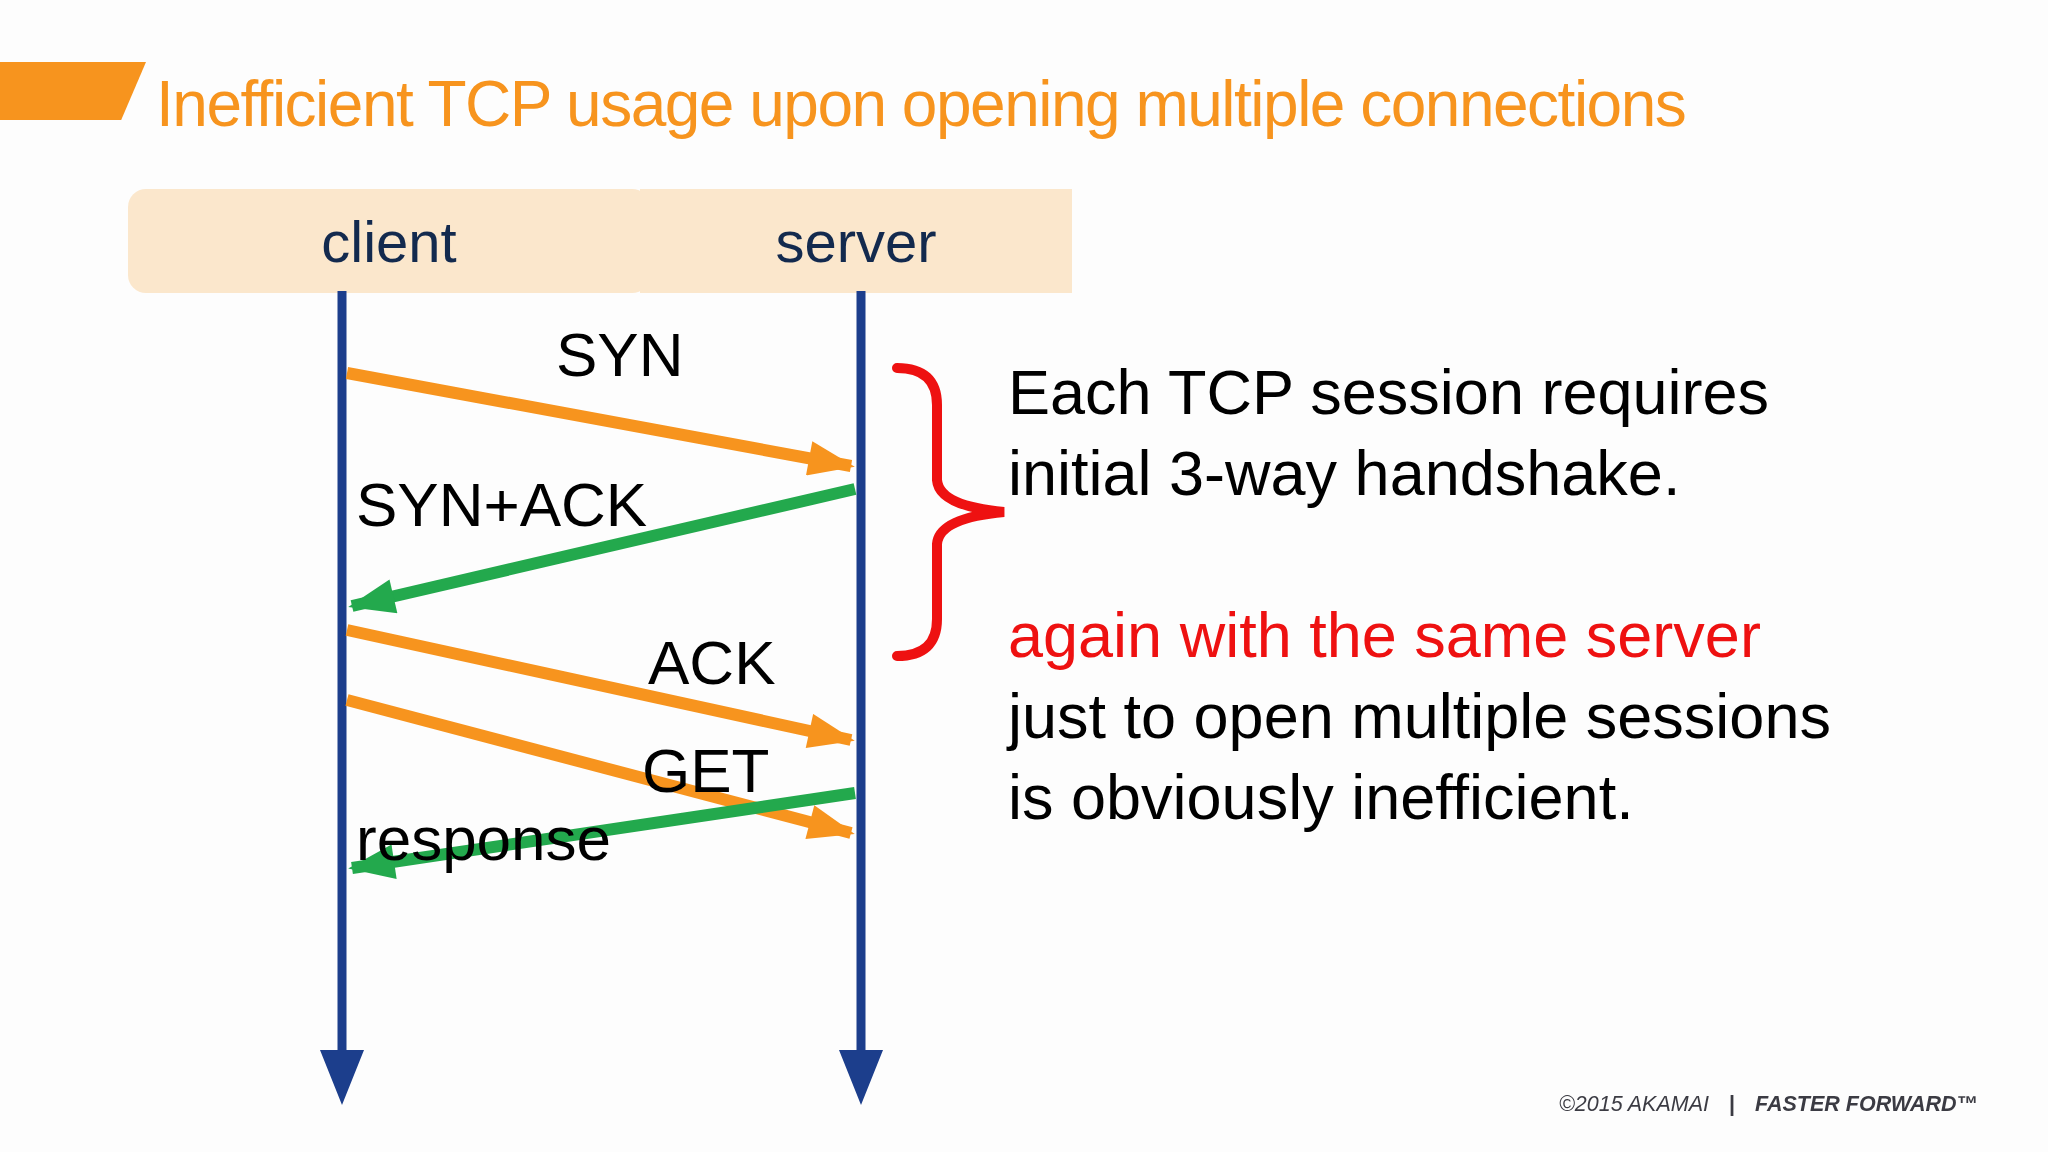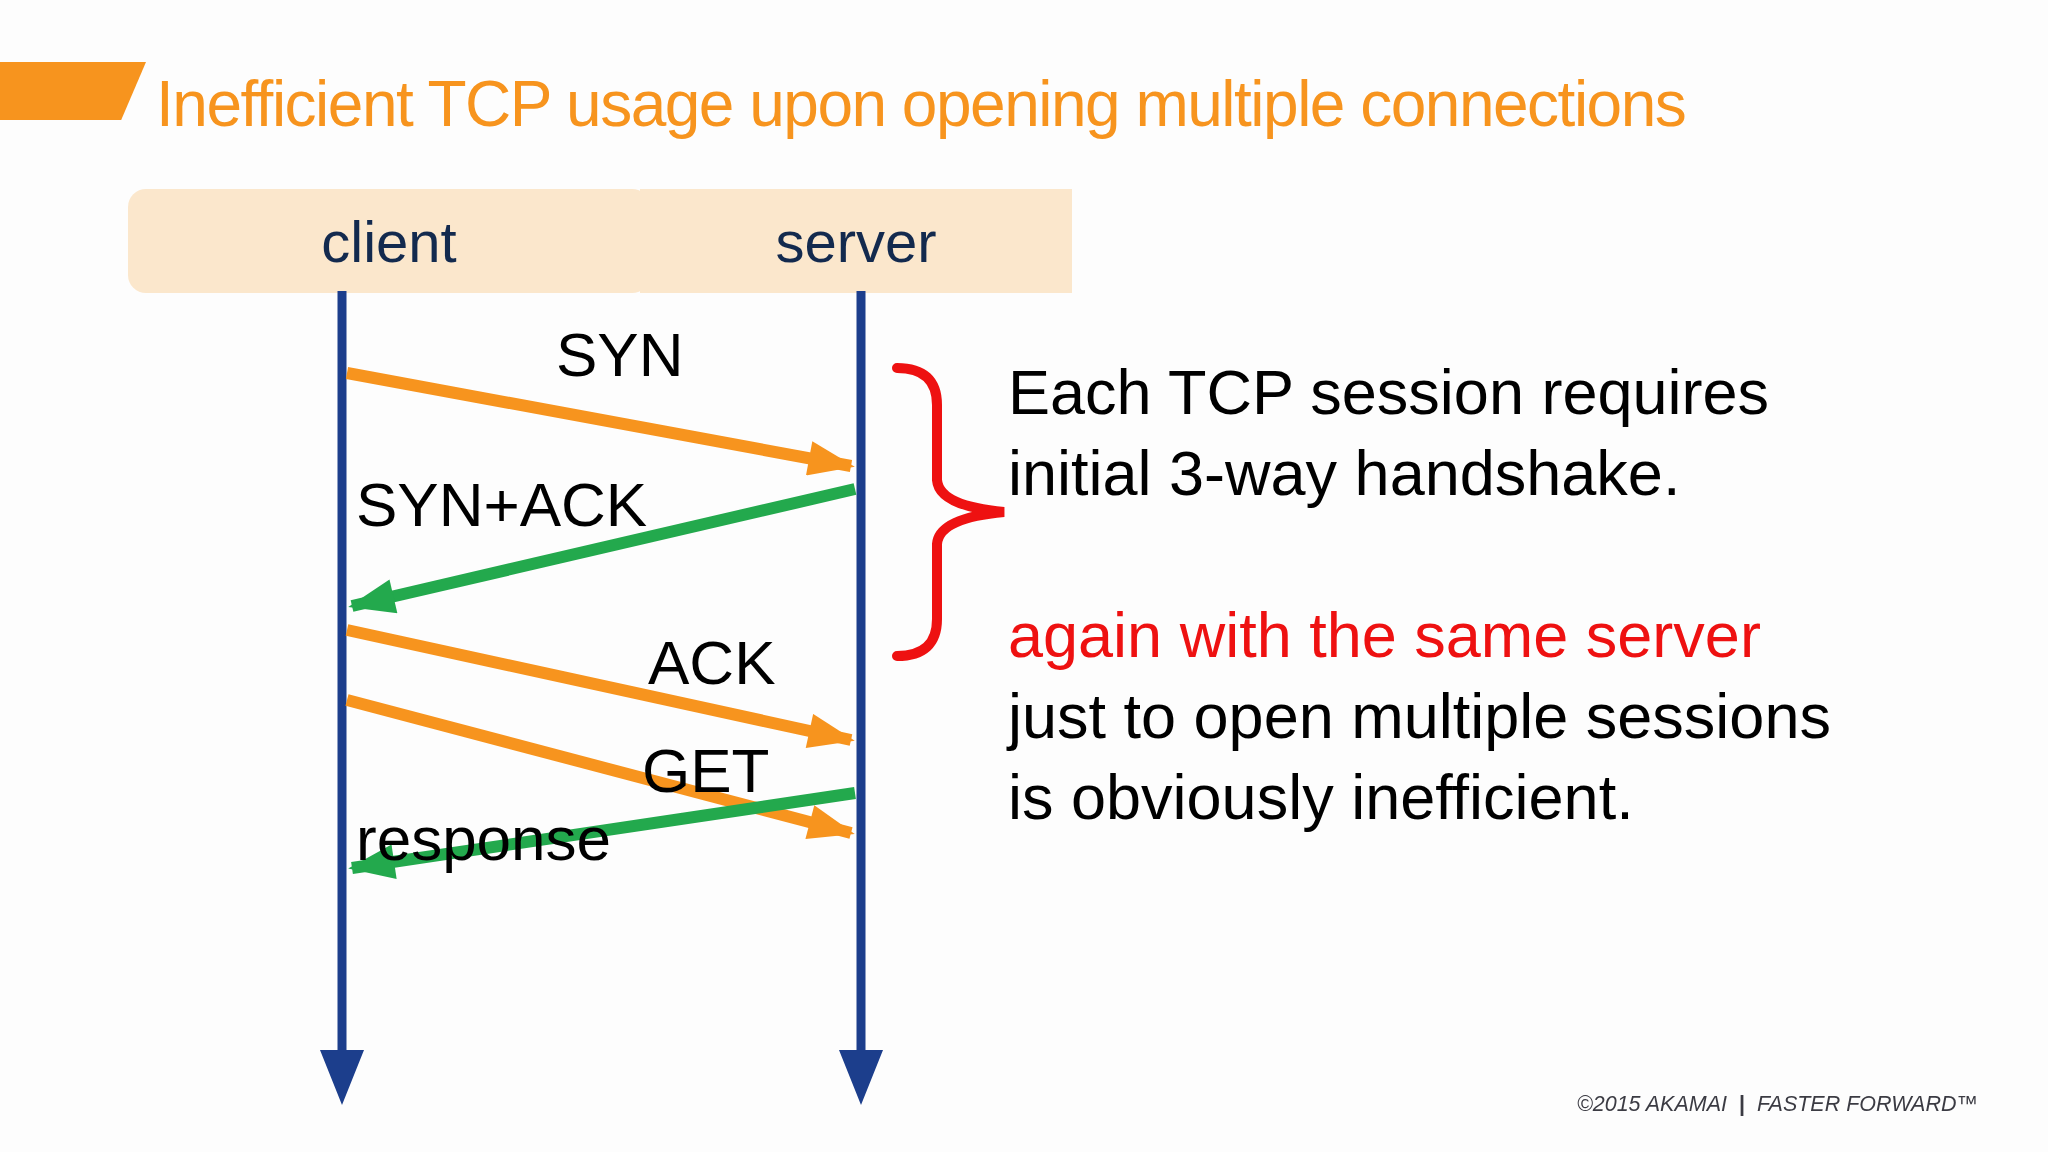--- a/index.html
+++ b/index.html
@@ -50,25 +50,25 @@
   .annotation{
     position:absolute;left:1008px;top:352px;
     font-size:63px;line-height:81px;color:#000;
   }
   .ann-line{white-space:nowrap;height:81px;}
 
   
   .footer{
     position:absolute;right:70px;top:1092px;
     font-size:21.5px;color:#3B3B43;font-style:italic;white-space:nowrap;
-    display:flex;align-items:baseline;gap:12px;
+    display:flex;align-items:baseline;gap:20px;
   }
   .footer .copyright{font-weight:400;}
   .footer .sep{font-weight:700;font-style:normal;}
-  .footer .tagline{font-weight:400;}
+  .footer .tagline{font-weight:700;}
 </style>
 </head>
 <body>
 
 <div class="slide">
 
   <div class="title-shape"></div>
   <div class="slide-title">Inefficient TCP usage upon opening multiple connections</div>
 
   <div class="actor-box actor-client">

